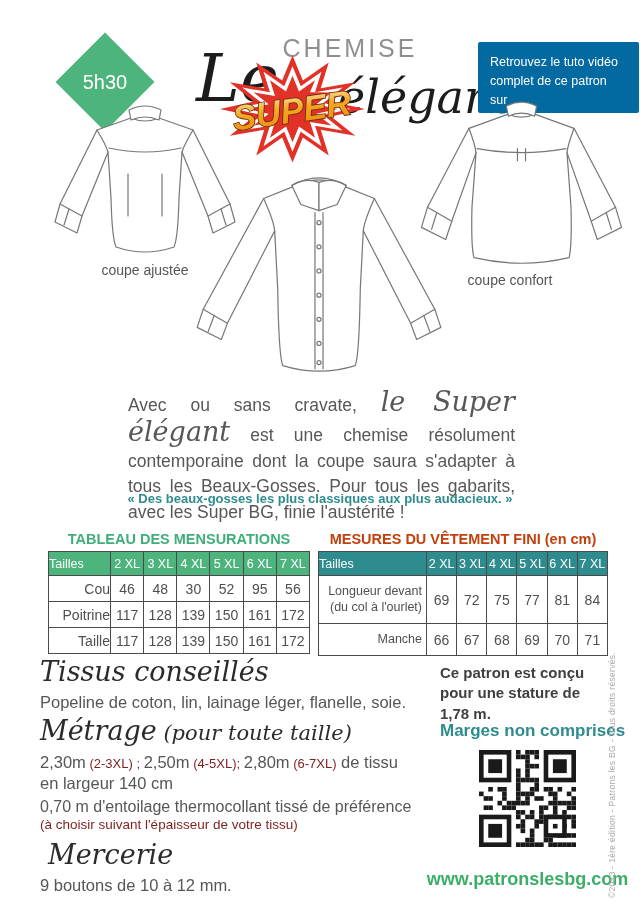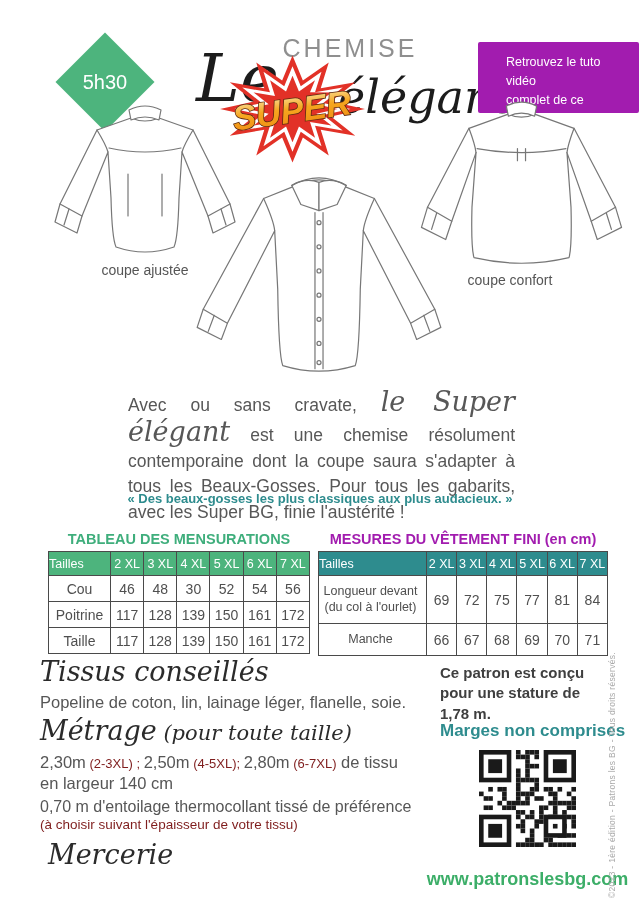--- a/index.html
+++ b/index.html
@@ -7,41 +7,41 @@
         font-family:"Liberation Sans",sans-serif;color:#555;}
   .abs{position:absolute;}
   .script{font-family:"DejaVu Serif",serif;font-style:italic;}
   
   .diamond{left:70px;top:47px;width:70px;height:70px;background:#4db47d;transform:rotate(45deg);}
   .diamond-label{left:70px;top:47px;width:70px;height:70px;display:flex;align-items:center;justify-content:center;
                  color:#fff;font-weight:normal;font-size:20px;}
   .kicker{left:240px;top:34px;width:220px;text-align:center;font-size:25px;color:#8f8f8f;letter-spacing:3px;}
   .title-le{left:196px;top:46px;font-size:66px;color:#1c1c1c;line-height:1;}
   .title-elegant{left:338px;top:74px;font-size:46px;color:#1c1c1c;line-height:1;}
-  .tuto{left:478px;top:42px;width:161px;height:71px;background:#a21caf;border-radius:2px;box-sizing:border-box;
-        padding:11px 28px;color:#fff;font-size:12.5px;line-height:1.5;}
+  .tuto{left:478px;top:42px;width:161px;height:71px;background:#0369a1;border-radius:2px;box-sizing:border-box;
+        padding:11px 12px;color:#fff;font-size:12.5px;line-height:1.5;}
   .tuto b{font-size:13px;}
   
   .shirt svg{display:block;}
   .shirt path,.shirt circle{fill:none;stroke:#777;stroke-width:1.2;stroke-linejoin:round;stroke-linecap:round;}
   .shirt path.filled{fill:#fff;}
   .caption{font-size:14px;color:#555;text-align:center;}
   
   .intro{left:128px;top:388px;width:387px;font-size:17.5px;line-height:1.45;color:#575757;text-align:justify;}
   .intro .script{font-size:27px;line-height:1;}
   .quote{left:118px;top:491px;width:404px;text-align:center;font-weight:bold;font-size:13px;color:#2e8c8e;}
   
   .tbl-title{font-weight:bold;font-size:14.5px;text-align:center;}
   .dtable{border-collapse:collapse;table-layout:fixed;}
   .dtable th,.dtable td{border:1px solid #4a4a4a;padding:0;font-weight:normal;}
   .dtable th{color:#fff;font-size:12.5px;height:23px;}
   .mtable th{background:#4db47d;}
   .ftable th{background:#2e8c8e;}
   .th-label{text-align:left;padding-left:8px;}
-  .cell-label{text-align:center;padding-left:8px;font-size:14px;color:#4f4f4f;}
+  .cell-label{text-align:right;padding-left:8px;font-size:14px;color:#4f4f4f;}
   .cell-label.small{font-size:12.5px;line-height:1.25;padding-right:4px;}
   .cell-val{text-align:center;font-size:14px;color:#4f4f4f;}
   .mtable td{height:25px;}
   .ftable tr.r1 td{height:47px;}
   .ftable tr.r2 td{height:31px;}
   
   .h-script{font-size:27px;color:#2b2b2b;line-height:1;}
   .h-script .suffix{font-size:21px;}
   .body-txt{font-size:16.5px;color:#565656;}
   .small-txt{font-size:13px;color:#7f1d1d;}
@@ -156,21 +156,21 @@
       <th>5 XL</th>
       <th>6 XL</th>
       <th>7 XL</th>
     </tr>
     <tr>
       <td class="cell-label">Cou</td>
       <td class="cell-val">46</td>
       <td class="cell-val">48</td>
       <td class="cell-val">30</td>
       <td class="cell-val">52</td>
-      <td class="cell-val">54</td>
+      <td class="cell-val">95</td>
       <td class="cell-val">56</td>
     </tr>
     <tr>
       <td class="cell-label">Poitrine</td>
       <td class="cell-val">117</td>
       <td class="cell-val">128</td>
       <td class="cell-val">139</td>
       <td class="cell-val">150</td>
       <td class="cell-val">161</td>
       <td class="cell-val">172</td>
@@ -180,21 +180,21 @@
       <td class="cell-val">117</td>
       <td class="cell-val">128</td>
       <td class="cell-val">139</td>
       <td class="cell-val">150</td>
       <td class="cell-val">161</td>
       <td class="cell-val">172</td>
     </tr>
   </tbody>
     </table>
 
-  <div class="abs tbl-title" style="left:318px;top:531px;width:290px;color:#a21caf;">MESURES DU VÊTEMENT FINI (en cm)</div>
+  <div class="abs tbl-title" style="left:318px;top:531px;width:290px;color:#c2410c;">MESURES DU VÊTEMENT FINI (en cm)</div>
   <table class="abs dtable ftable" style="left:318px;top:551px;width:290px;">
     <colgroup>
         <col style="width:108px">
         <col>
         <col>
         <col>
         <col>
         <col>
         <col>
       </colgroup>
@@ -236,20 +236,21 @@
     <span>Métrage</span><span class="suffix"> (pour toute taille)</span>
   </div>
   <div class="abs body-txt" style="left:40px;top:753px;">
     <span>2,30m</span><span class="small-txt"> (2-3XL) ; </span><span>2,50m</span><span class="small-txt"> (4-5XL); </span><span>2,80m</span><span class="small-txt"> (6-7XL)</span><span> de tissu</span>
   </div>
   <div class="abs body-txt" style="left:40px;top:774px;">en largeur 140 cm</div>
   <div class="abs body-txt" style="left:40px;top:798px;font-size:16px;">0,70 m d'entoilage thermocollant tissé de préférence</div>
   <div class="abs small-txt" style="left:40px;top:817px;font-size:13.5px;">(à choisir suivant l'épaisseur de votre tissu)</div>
 
   <div class="abs script h-script" style="left:48px;top:841px;">Mercerie</div>
+  <div class="abs body-txt" style="left:40px;top:876px;">9 boutons de 10 à 12 mm.</div>
 
   <div class="abs stature">Ce patron est conçu pour une stature de 1,78 m.</div>
   <div class="abs margins">Marges non comprises</div>
   <div class="abs qr">
     <svg id="qr-svg" width="97" height="97" viewBox="0 0 84 84">
         <rect x="32" y="0" width="4" height="4" fill="#1a1a1a"></rect>
         <rect x="40" y="0" width="4" height="4" fill="#1a1a1a"></rect>
         <rect x="44" y="0" width="4" height="4" fill="#1a1a1a"></rect>
         <rect x="48" y="0" width="4" height="4" fill="#1a1a1a"></rect>
         <rect x="32" y="4" width="4" height="4" fill="#1a1a1a"></rect>

